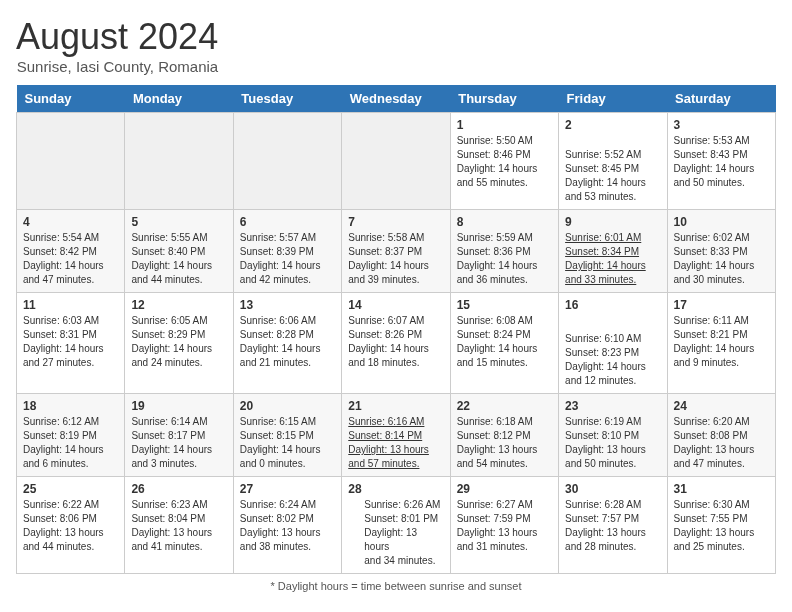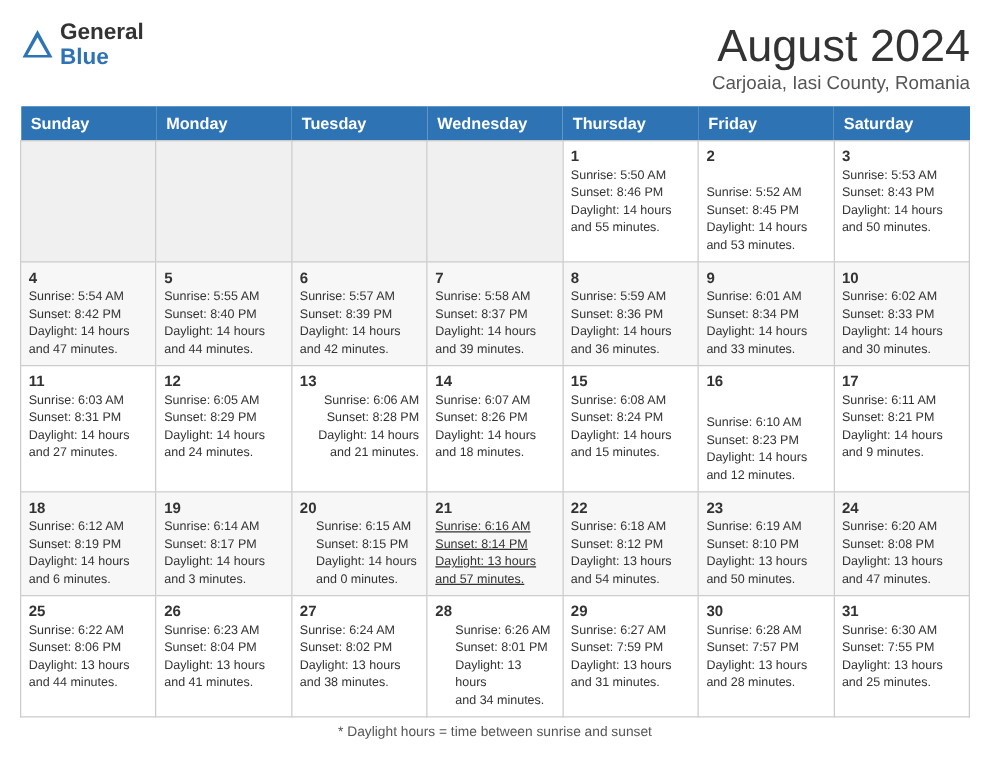--- a/index.html
+++ b/index.html
@@ -87,33 +87,23 @@
       font-size: 11px;
       color: #555;
       margin-top: 6px;
       text-align: center;
     }
   </style>
 </head>
 <body>
 
 <div class="header">
-  <div class="logo">
-    <svg class="logo-icon" viewBox="0 0 28 28">
-      <polygon points="14,2 26,24 2,24" fill="#2e74b5"></polygon>
-      <polygon points="14,8 22,22 6,22" fill="#fff"></polygon>
-    </svg>
-    <div class="logo-text">
-      <div class="logo-general">General</div>
-      <div class="logo-blue">Blue</div>
-    </div>
-  </div>
   <div class="title-block">
     <div class="month-title">August 2024</div>
-    <div class="subtitle">Carjoaia, Iasi County, Romania</div>
+    <div class="subtitle">Sunrise, Iasi County, Romania</div>
   </div>
 </div>
 
 <table>
   <thead>
     <tr>
     <th>Sunday</th>
         <th>Monday</th>
         <th>Tuesday</th>
         <th>Wednesday</th>
@@ -181,21 +171,21 @@
         </td>
         <td>
           <span class="day-number">8</span>
           <div class="day-info" style="white-space: pre-line;">Sunrise: 5:59 AM
 Sunset: 8:36 PM
 Daylight: 14 hours
 and 36 minutes.</div>
         </td>
         <td>
           <span class="day-number">9</span>
-          <div class="day-info" style="white-space: pre-line;">Sunrise: 6:01 AM
+          <div class="day-info" style="white-space: pre-line; text-decoration: underline;">Sunrise: 6:01 AM
 Sunset: 8:34 PM
 Daylight: 14 hours
 and 33 minutes.</div>
         </td>
         <td>
           <span class="day-number">10</span>
           <div class="day-info" style="white-space: pre-line;">Sunrise: 6:02 AM
 Sunset: 8:33 PM
 Daylight: 14 hours
 and 30 minutes.</div>
@@ -211,21 +201,21 @@
         </td>
         <td>
           <span class="day-number">12</span>
           <div class="day-info" style="white-space: pre-line;">Sunrise: 6:05 AM
 Sunset: 8:29 PM
 Daylight: 14 hours
 and 24 minutes.</div>
         </td>
         <td>
           <span class="day-number">13</span>
-          <div class="day-info" style="white-space: pre-line; text-align: right;">Sunrise: 6:06 AM
+          <div class="day-info" style="white-space: pre-line;">Sunrise: 6:06 AM
 Sunset: 8:28 PM
 Daylight: 14 hours
 and 21 minutes.</div>
         </td>
         <td>
           <span class="day-number">14</span>
           <div class="day-info" style="white-space: pre-line;">Sunrise: 6:07 AM
 Sunset: 8:26 PM
 Daylight: 14 hours
 and 18 minutes.</div>
@@ -262,21 +252,21 @@
         </td>
         <td>
           <span class="day-number">19</span>
           <div class="day-info" style="white-space: pre-line;">Sunrise: 6:14 AM
 Sunset: 8:17 PM
 Daylight: 14 hours
 and 3 minutes.</div>
         </td>
         <td>
           <span class="day-number">20</span>
-          <div class="day-info" style="white-space: pre-line; margin-left: 13px;">Sunrise: 6:15 AM
+          <div class="day-info" style="white-space: pre-line;">Sunrise: 6:15 AM
 Sunset: 8:15 PM
 Daylight: 14 hours
 and 0 minutes.</div>
         </td>
         <td>
           <span class="day-number">21</span>
           <div class="day-info" style="white-space: pre-line; text-decoration: underline;">Sunrise: 6:16 AM
 Sunset: 8:14 PM
 Daylight: 13 hours
 and 57 minutes.</div>

